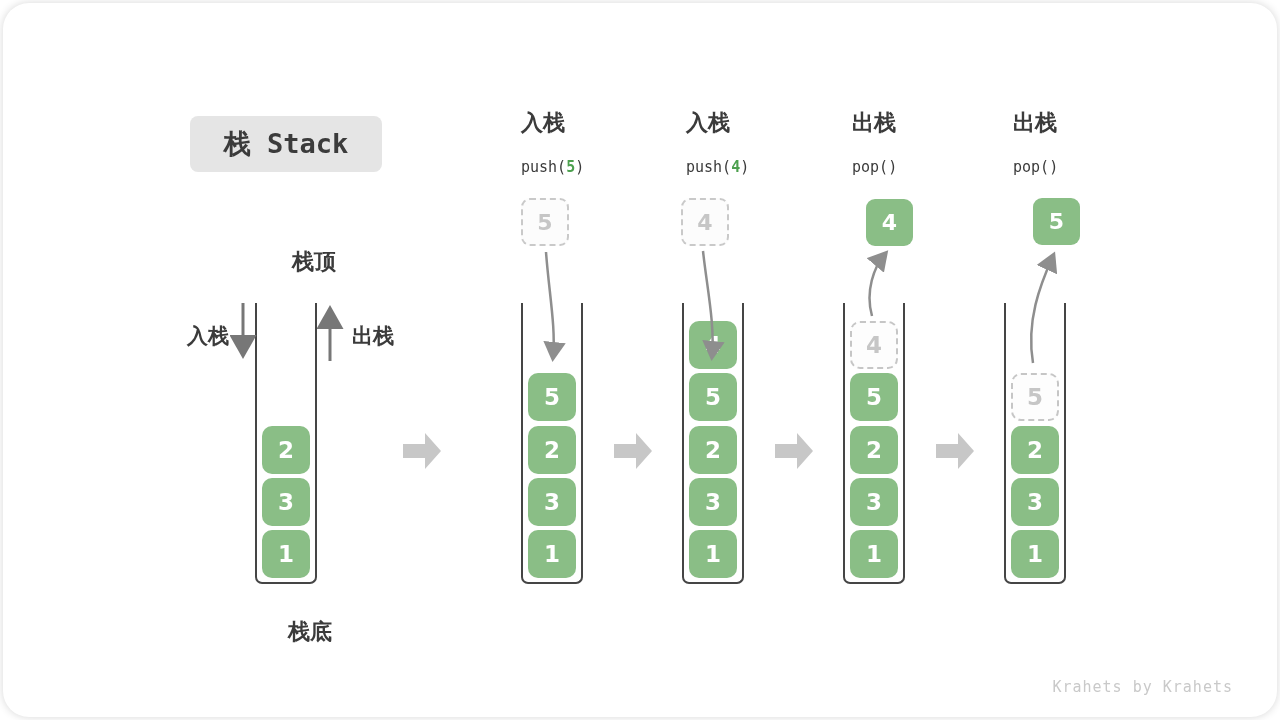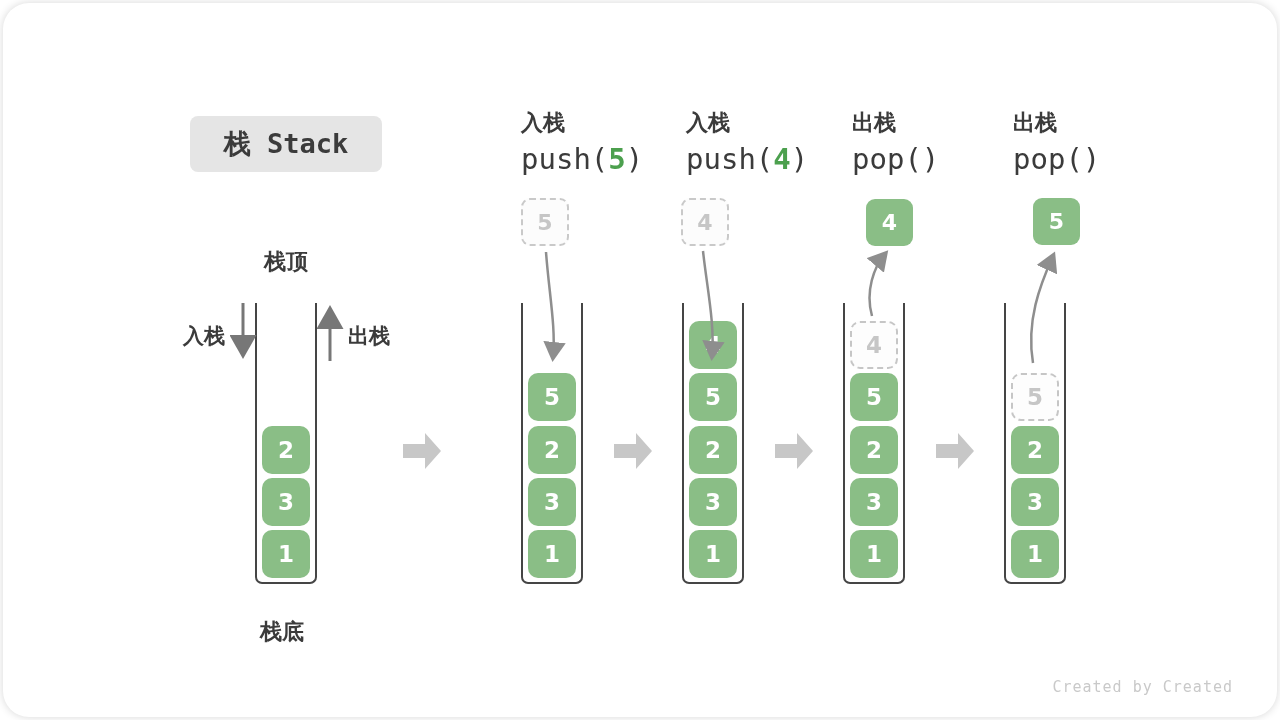--- a/index.html
+++ b/index.html
@@ -12,24 +12,24 @@
     --credit-gray:#c9c9c9;
   }
   *{margin:0;padding:0;box-sizing:border-box;}
   html,body{width:1280px;height:720px;background:#fff;overflow:hidden;
     font-family:"Liberation Sans",sans-serif;}
   .card{position:absolute;inset:3px;background:#fff;border-radius:26px;
     box-shadow:0 0 9px rgba(0,0,0,.16);}
   .title-box{position:absolute;left:187px;top:113px;width:192px;height:56px;
     background:#e5e5e5;border-radius:8px;display:flex;align-items:center;justify-content:center;
     font-family:"DejaVu Sans Mono",monospace;font-weight:bold;font-size:27px;color:var(--ink);}
-  .lbl{position:absolute;font-weight:bold;font-size:22px;color:var(--ink);text-align:center;}
+  .lbl{position:absolute;font-weight:bold;font-size:22px;color:var(--ink);text-align:right;}
   .step-header{position:absolute;top:106px;color:var(--ink);}
   .step-header .h1{font-weight:bold;font-size:22px;line-height:28px;}
-  .step-header .h2{font-family:"DejaVu Sans Mono",monospace;font-size:29px;line-height:28px;margin-top:8px;}
+  .step-header .h2{font-family:"DejaVu Sans Mono",monospace;font-size:15px;line-height:28px;margin-top:16px;}
   .step-header .arg{color:var(--code-green);font-weight:bold;}
   .container{position:absolute;top:300px;width:62px;height:281px;background:#fff;
     border:2px solid #454545;border-top:none;border-radius:0 0 7px 7px;}
   .item{position:absolute;left:5px;width:48px;height:48px;border-radius:10px;
     display:flex;align-items:center;justify-content:center;
     font-family:"DejaVu Sans",sans-serif;font-weight:bold;font-size:23px;}
   .solid{background:var(--box-green);color:#fff;}
   .ghostbox{background:#fdfdfd;border:2px dashed var(--ghost-gray);color:var(--ghost-gray);}
   .s0{top:18px}.s1{top:70px}.s2{top:123px}.s3{top:175px}.s4{top:227px}
   .float-box{position:absolute;width:48px;height:48px;border-radius:9px;
@@ -135,14 +135,14 @@
     <path d="M 543 249 C 546 290 553 325 550 354" fill="none" stroke="#8e8e8e" stroke-width="2.5" marker-end="url(#ah-gray)"></path>
     <path d="M 700 248 C 704 285 712 322 709 353" fill="none" stroke="#8e8e8e" stroke-width="2.5" marker-end="url(#ah-gray)"></path>
     <path d="M 869 313 C 862 288 871 264 882 251" fill="none" stroke="#8e8e8e" stroke-width="2.5" marker-end="url(#ah-gray)"></path>
     <path d="M 1030 360 C 1023 318 1037 282 1050 253" fill="none" stroke="#8e8e8e" stroke-width="2.5" marker-end="url(#ah-gray)"></path>
     <polygon points="400,441 422,441 422,430 438,448 422,466 422,455 400,455" fill="#c7c7c7"></polygon>
     <polygon points="611,441 633,441 633,430 649,448 633,466 633,455 611,455" fill="#c7c7c7"></polygon>
     <polygon points="772,441 794,441 794,430 810,448 794,466 794,455 772,455" fill="#c7c7c7"></polygon>
     <polygon points="933,441 955,441 955,430 971,448 955,466 955,455 933,455" fill="#c7c7c7"></polygon>
   </svg>
 
-  <div class="credit">Created by Created</div>
+  <div class="credit">Krahets by Krahets</div>
 </div>
 
 </body></html>

